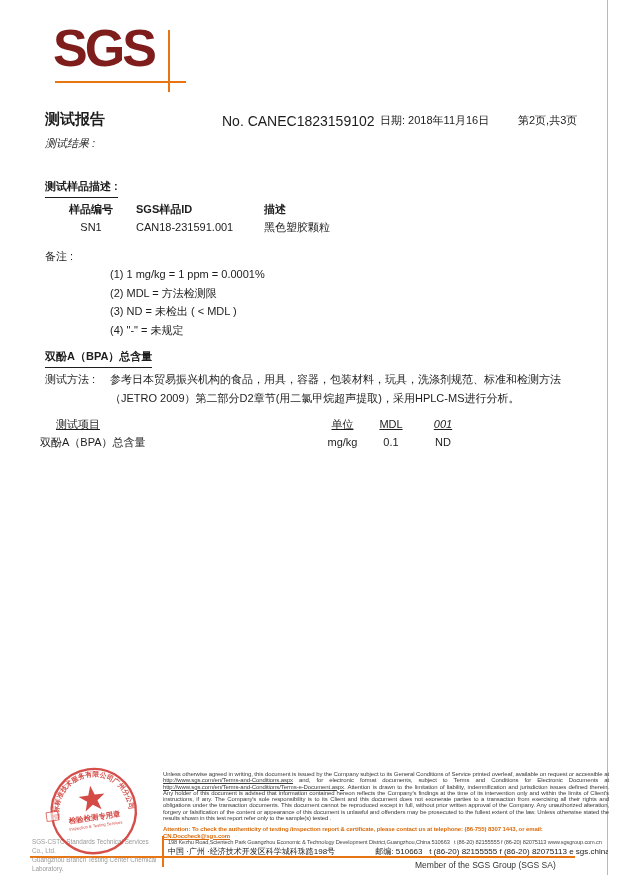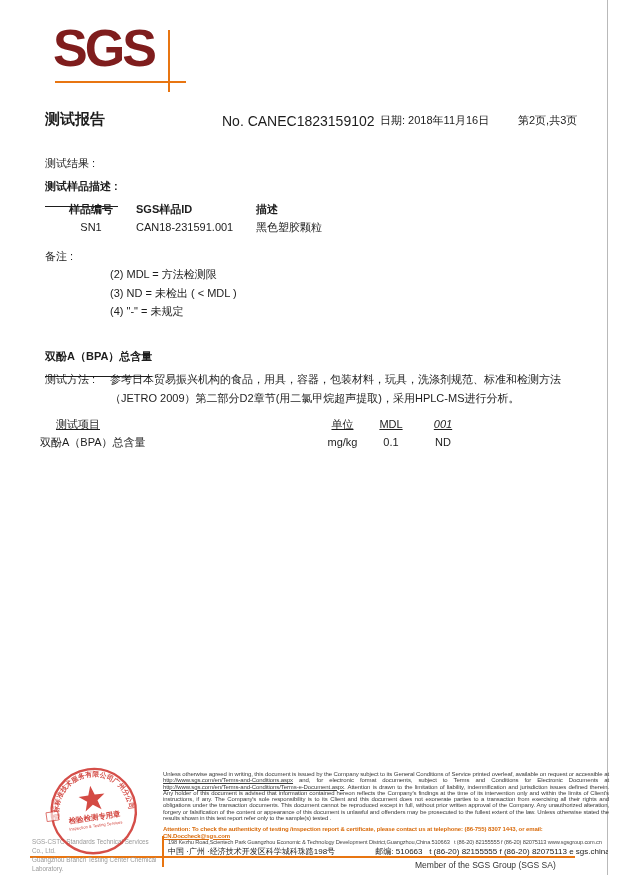--- a/index.html
+++ b/index.html
@@ -12,28 +12,28 @@
              color:#7f1d1d;letter-spacing:-3px;line-height:1;}
   .logo-hline{position:absolute;left:55px;top:81px;width:131px;height:2px;background:#e87511;}
   .logo-vline{position:absolute;left:168px;top:30px;width:2px;height:62px;background:#e87511;}
 
   
   .report-title{position:absolute;left:45px;top:110px;font-size:15px;font-weight:bold;}
   .report-no{position:absolute;left:222px;top:113px;font-size:14px;}
   .report-date{position:absolute;left:380px;top:113px;font-size:11px;}
   .report-page{position:absolute;left:518px;top:113px;font-size:11px;}
   .lbl{position:absolute;left:45px;font-size:11px;}
-  .bold-underline{font-weight:bold;border-bottom:1px solid #1d1d1d;padding-bottom:14px;}
+  .bold-underline{font-weight:bold;border-bottom:1px solid #1d1d1d;padding-bottom:5px;}
 
   
   .sample-table{position:absolute;left:46px;top:201px;font-size:11px;}
   .sample-table .row{display:flex;line-height:17.5px;}
   .sc1{width:90px;text-align:center;}
   .sc2{width:112px;}
-  .sc3{margin-left:8px;text-align:left;}
+  .sc3{margin-left:16px;text-align:left;}
   .sample-table .hdr{font-weight:bold;}
 
   
   .notes{position:absolute;left:110px;top:265px;font-size:11px;line-height:18.5px;}
 
   
   .method-text{position:absolute;left:110px;top:370px;width:485px;font-size:11px;line-height:19px;}
 
   
   .result-table{position:absolute;left:40px;top:416px;font-size:11px;}
@@ -76,41 +76,42 @@
 
   <div class="logo-text">SGS</div>
   <div class="logo-hline"></div>
   <div class="logo-vline"></div>
 
   <div class="report-title">测试报告</div>
   <div class="report-no">No. CANEC1823159102</div>
   <div class="report-date">日期: 2018年11月16日</div>
   <div class="report-page">第2页,共3页</div>
 
-  <div class="lbl" style="top:156px;">测试结果 :</div>
+  <div class="lbl" style="top:136px;font-style:italic;">测试结果 :</div>
 
   <div class="lbl" style="top:179px;">
     <span class="bold-underline">测试样品描述 :</span>
   </div>
 
   <div class="sample-table">
     <div class="row hdr">
       <span class="sc1">样品编号</span>
       <span class="sc2">SGS样品ID</span>
       <span class="sc3">描述</span>
     </div>
     <div class="row">
       <span class="sc1">SN1</span>
       <span class="sc2">CAN18-231591.001</span>
       <span class="sc3">黑色塑胶颗粒</span>
     </div>
   </div>
 
   <div class="lbl" style="top:249px;">备注 :</div>
   <div class="notes">
+    <div>(1) 1 mg/kg = 1 ppm = 0.0001%</div>
     <div>(2) MDL = 方法检测限</div>
     <div>(3) ND = 未检出 ( &lt; MDL )</div>
     <div>(4) "-" = 未规定</div>
   </div>
 
   <div class="lbl" style="top:349px;">
     <span class="bold-underline">双酚A（BPA）总含量</span>
   </div>
 
   <div class="lbl" style="top:372px;">测试方法 :</div>

